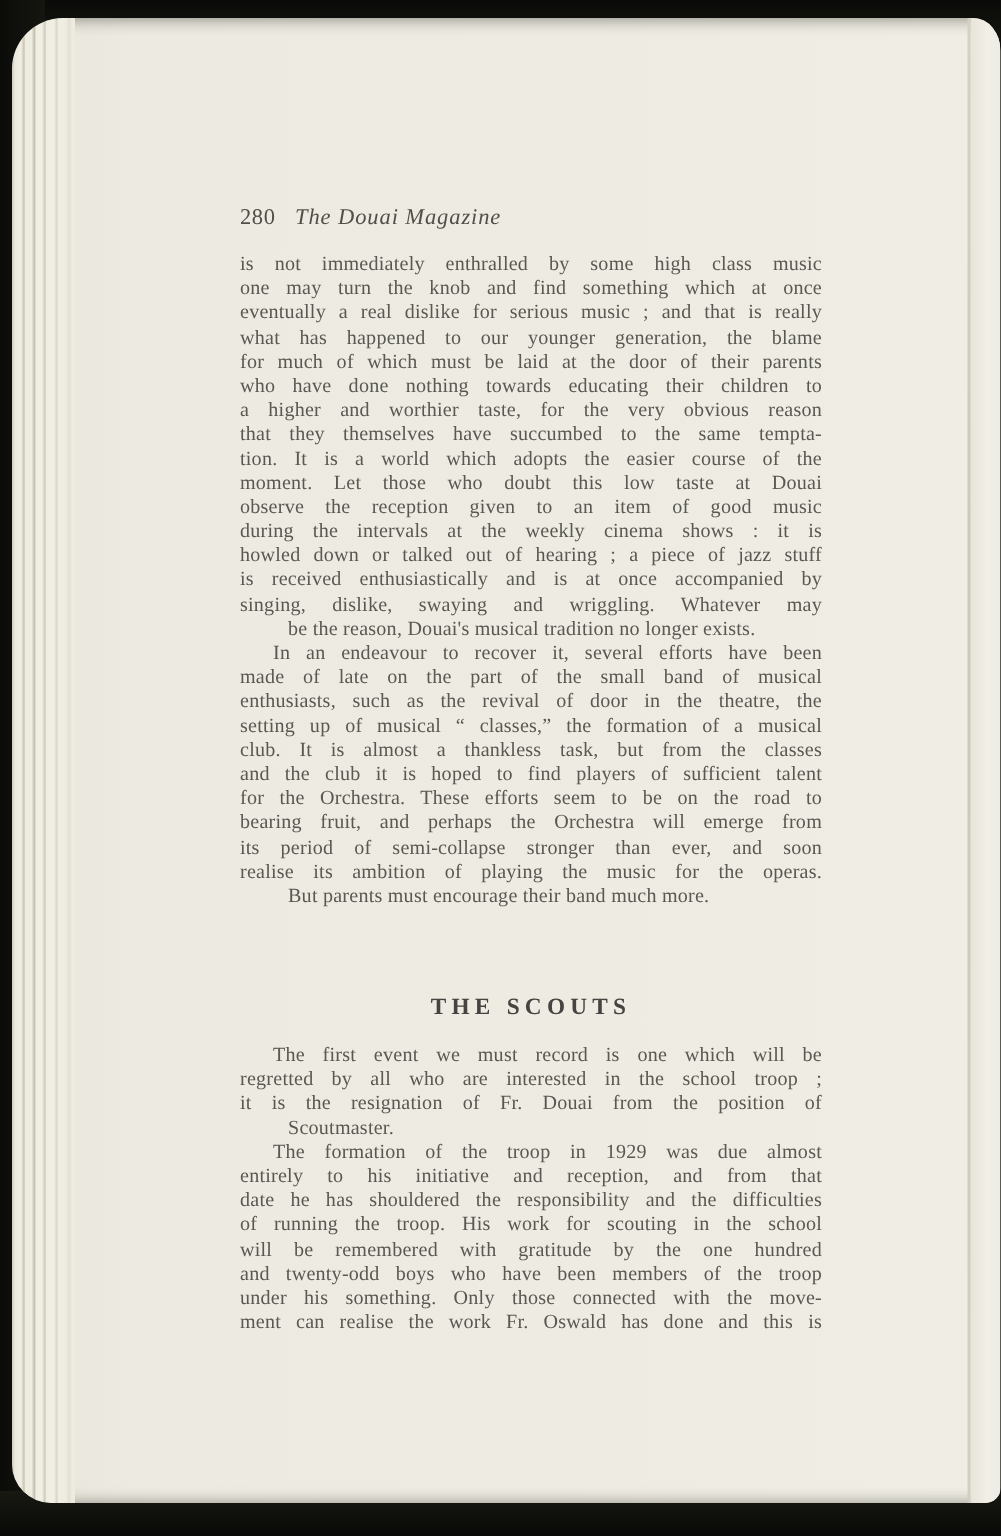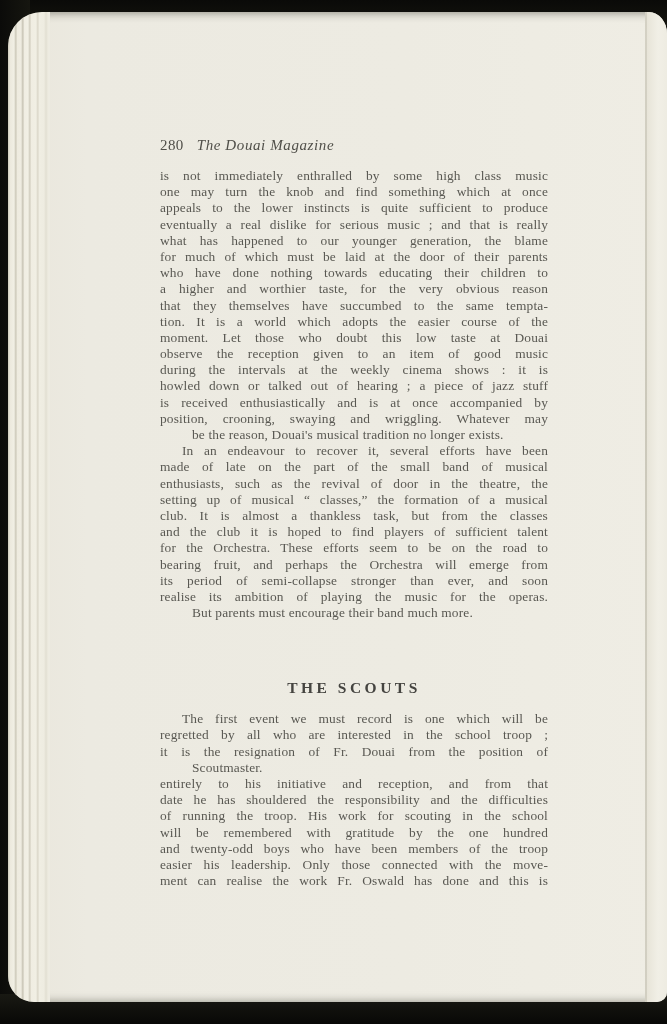--- a/index.html
+++ b/index.html
@@ -84,34 +84,33 @@
 
   <div class="text-block">
     <div class="page-header">
       <span class="num">280</span>
       <span class="title">The Douai Magazine</span>
     </div>
     <div id="text-body">
         <div class="paragraph">
           <div class="line">is not immediately enthralled by some high class music</div>
           <div class="line">one may turn the knob and find something which at once</div>
-          <div class="line">appeals to the lower instincts is quite sufficient to produce</div>
           <div class="line">eventually a real dislike for serious music ; and that is really</div>
           <div class="line">what has happened to our younger generation, the blame</div>
           <div class="line">for much of which must be laid at the door of their parents</div>
           <div class="line">who have done nothing towards educating their children to</div>
           <div class="line">a higher and worthier taste, for the very obvious reason</div>
           <div class="line">that they themselves have succumbed to the same tempta-</div>
           <div class="line">tion. It is a world which adopts the easier course of the</div>
           <div class="line">moment. Let those who doubt this low taste at Douai</div>
           <div class="line">observe the reception given to an item of good music</div>
           <div class="line">during the intervals at the weekly cinema shows : it is</div>
           <div class="line">howled down or talked out of hearing ; a piece of jazz stuff</div>
           <div class="line">is received enthusiastically and is at once accompanied by</div>
-          <div class="line">position, crooning, swaying and wriggling. Whatever may</div>
+          <div class="line">singing, dislike, swaying and wriggling. Whatever may</div>
           <div class="line last-left">be the reason, Douai's musical tradition no longer exists.</div>
         </div>
         <div class="paragraph">
           <div class="line indent">In an endeavour to recover it, several efforts have been</div>
           <div class="line">made of late on the part of the small band of musical</div>
           <div class="line">enthusiasts, such as the revival of door in the theatre, the</div>
           <div class="line">setting up of musical “ classes,” the formation of a musical</div>
           <div class="line">club. It is almost a thankless task, but from the classes</div>
           <div class="line">and the club it is hoped to find players of sufficient talent</div>
           <div class="line">for the Orchestra. These efforts seem to be on the road to</div>
@@ -121,23 +120,24 @@
           <div class="line last-left">But parents must encourage their band much more.</div>
         </div>
         <div class="section-heading">THE SCOUTS</div>
         <div class="paragraph">
           <div class="line indent">The first event we must record is one which will be</div>
           <div class="line">regretted by all who are interested in the school troop ;</div>
           <div class="line">it is the resignation of Fr. Douai from the position of</div>
           <div class="line last-left">Scoutmaster.</div>
         </div>
         <div class="paragraph">
+          <div class="line indent">The formation of the troop in 1929 was due almost</div>
           <div class="line">entirely to his initiative and reception, and from that</div>
           <div class="line">date he has shouldered the responsibility and the difficulties</div>
           <div class="line">of running the troop. His work for scouting in the school</div>
           <div class="line">will be remembered with gratitude by the one hundred</div>
           <div class="line">and twenty-odd boys who have been members of the troop</div>
-          <div class="line">easier his leadership. Only those connected with the move-</div>
+          <div class="line">under his something. Only those connected with the move-</div>
           <div class="line">ment can realise the work Fr. Oswald has done and this is</div>
         </div>
       </div>
   </div>
 </div>
 
 </body></html>

